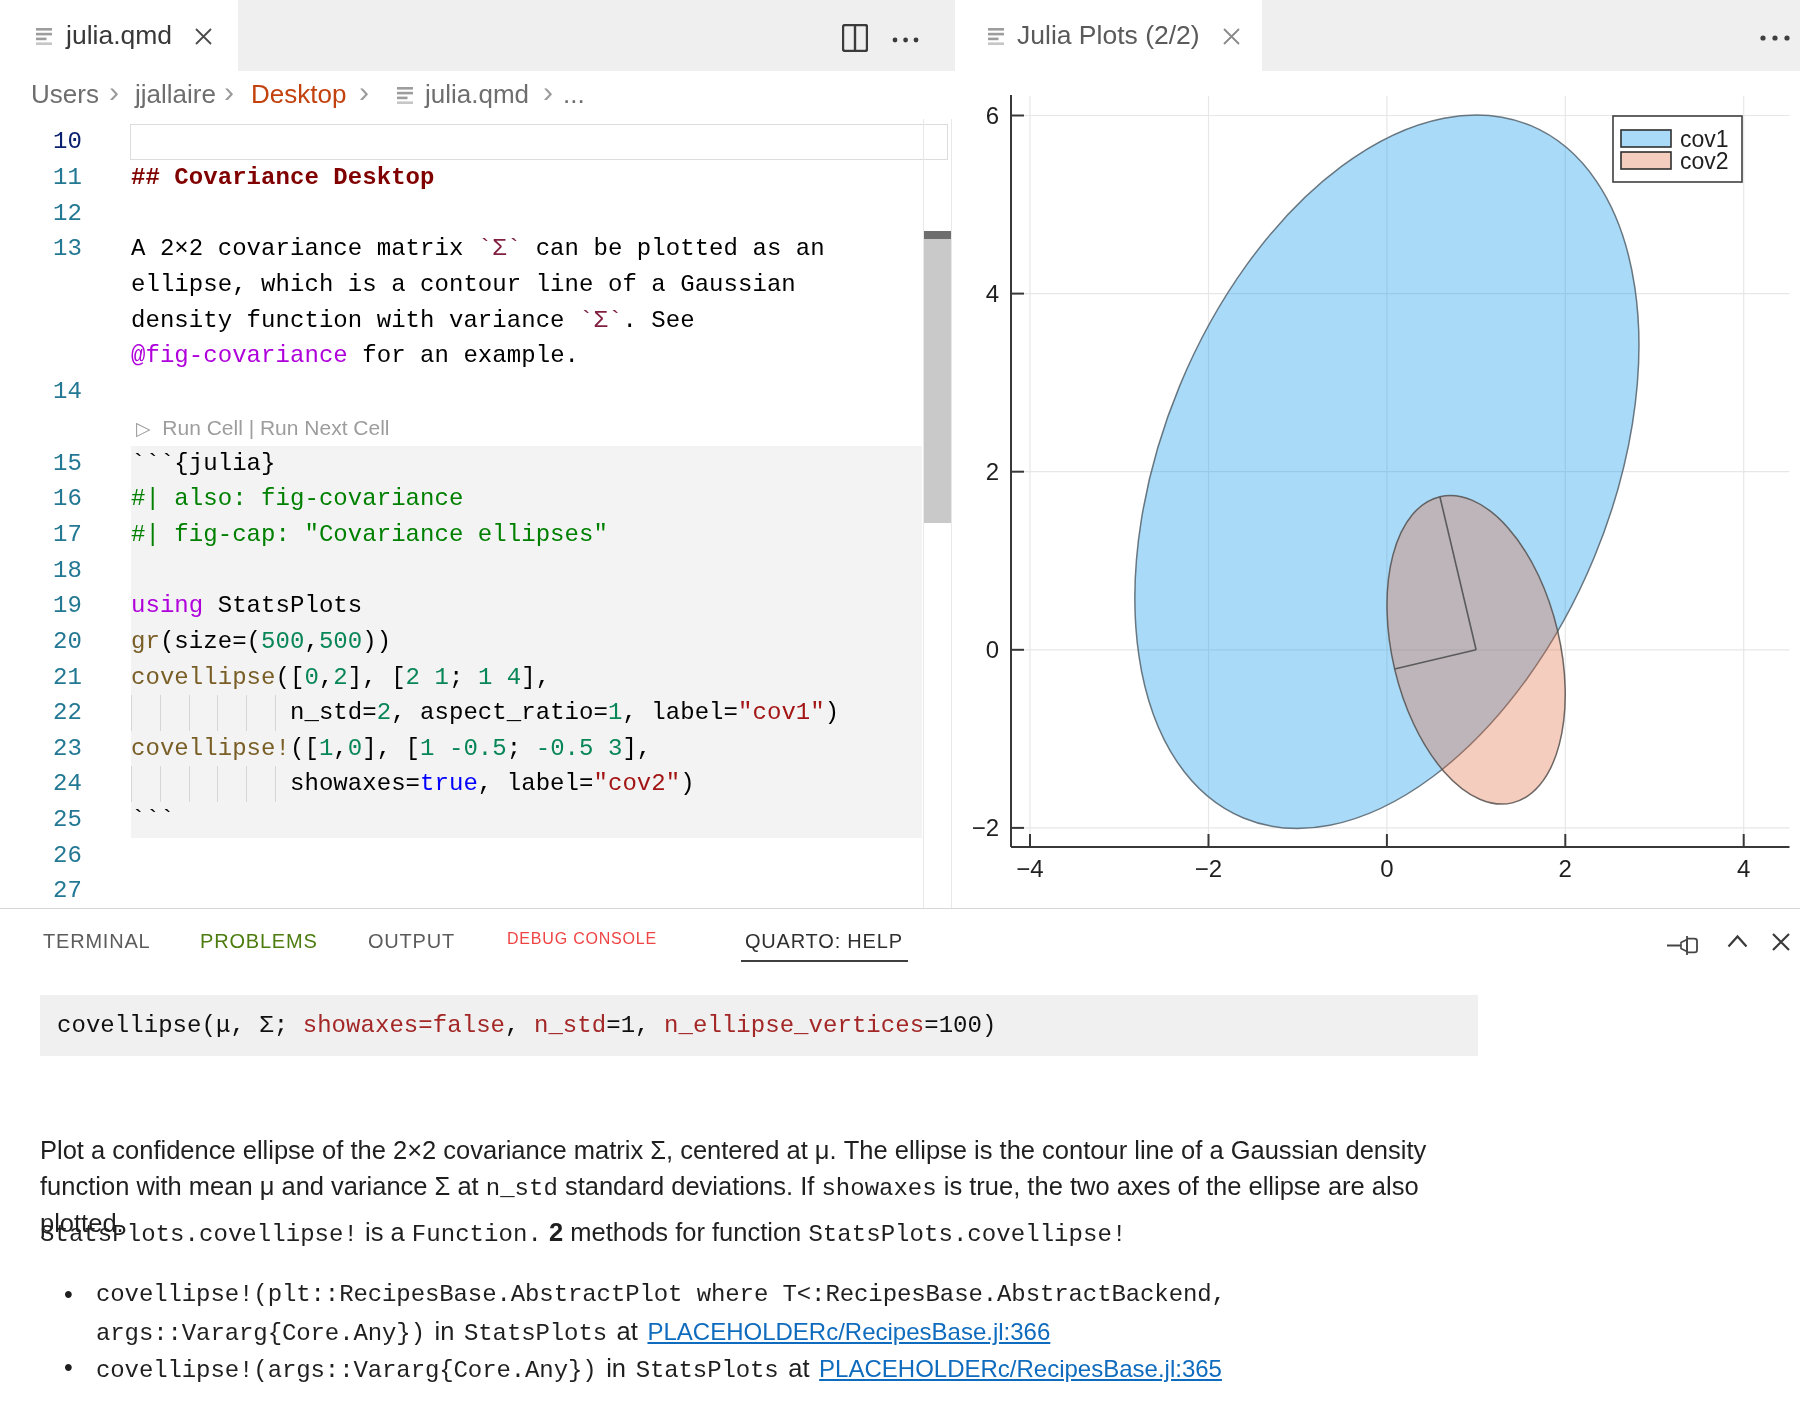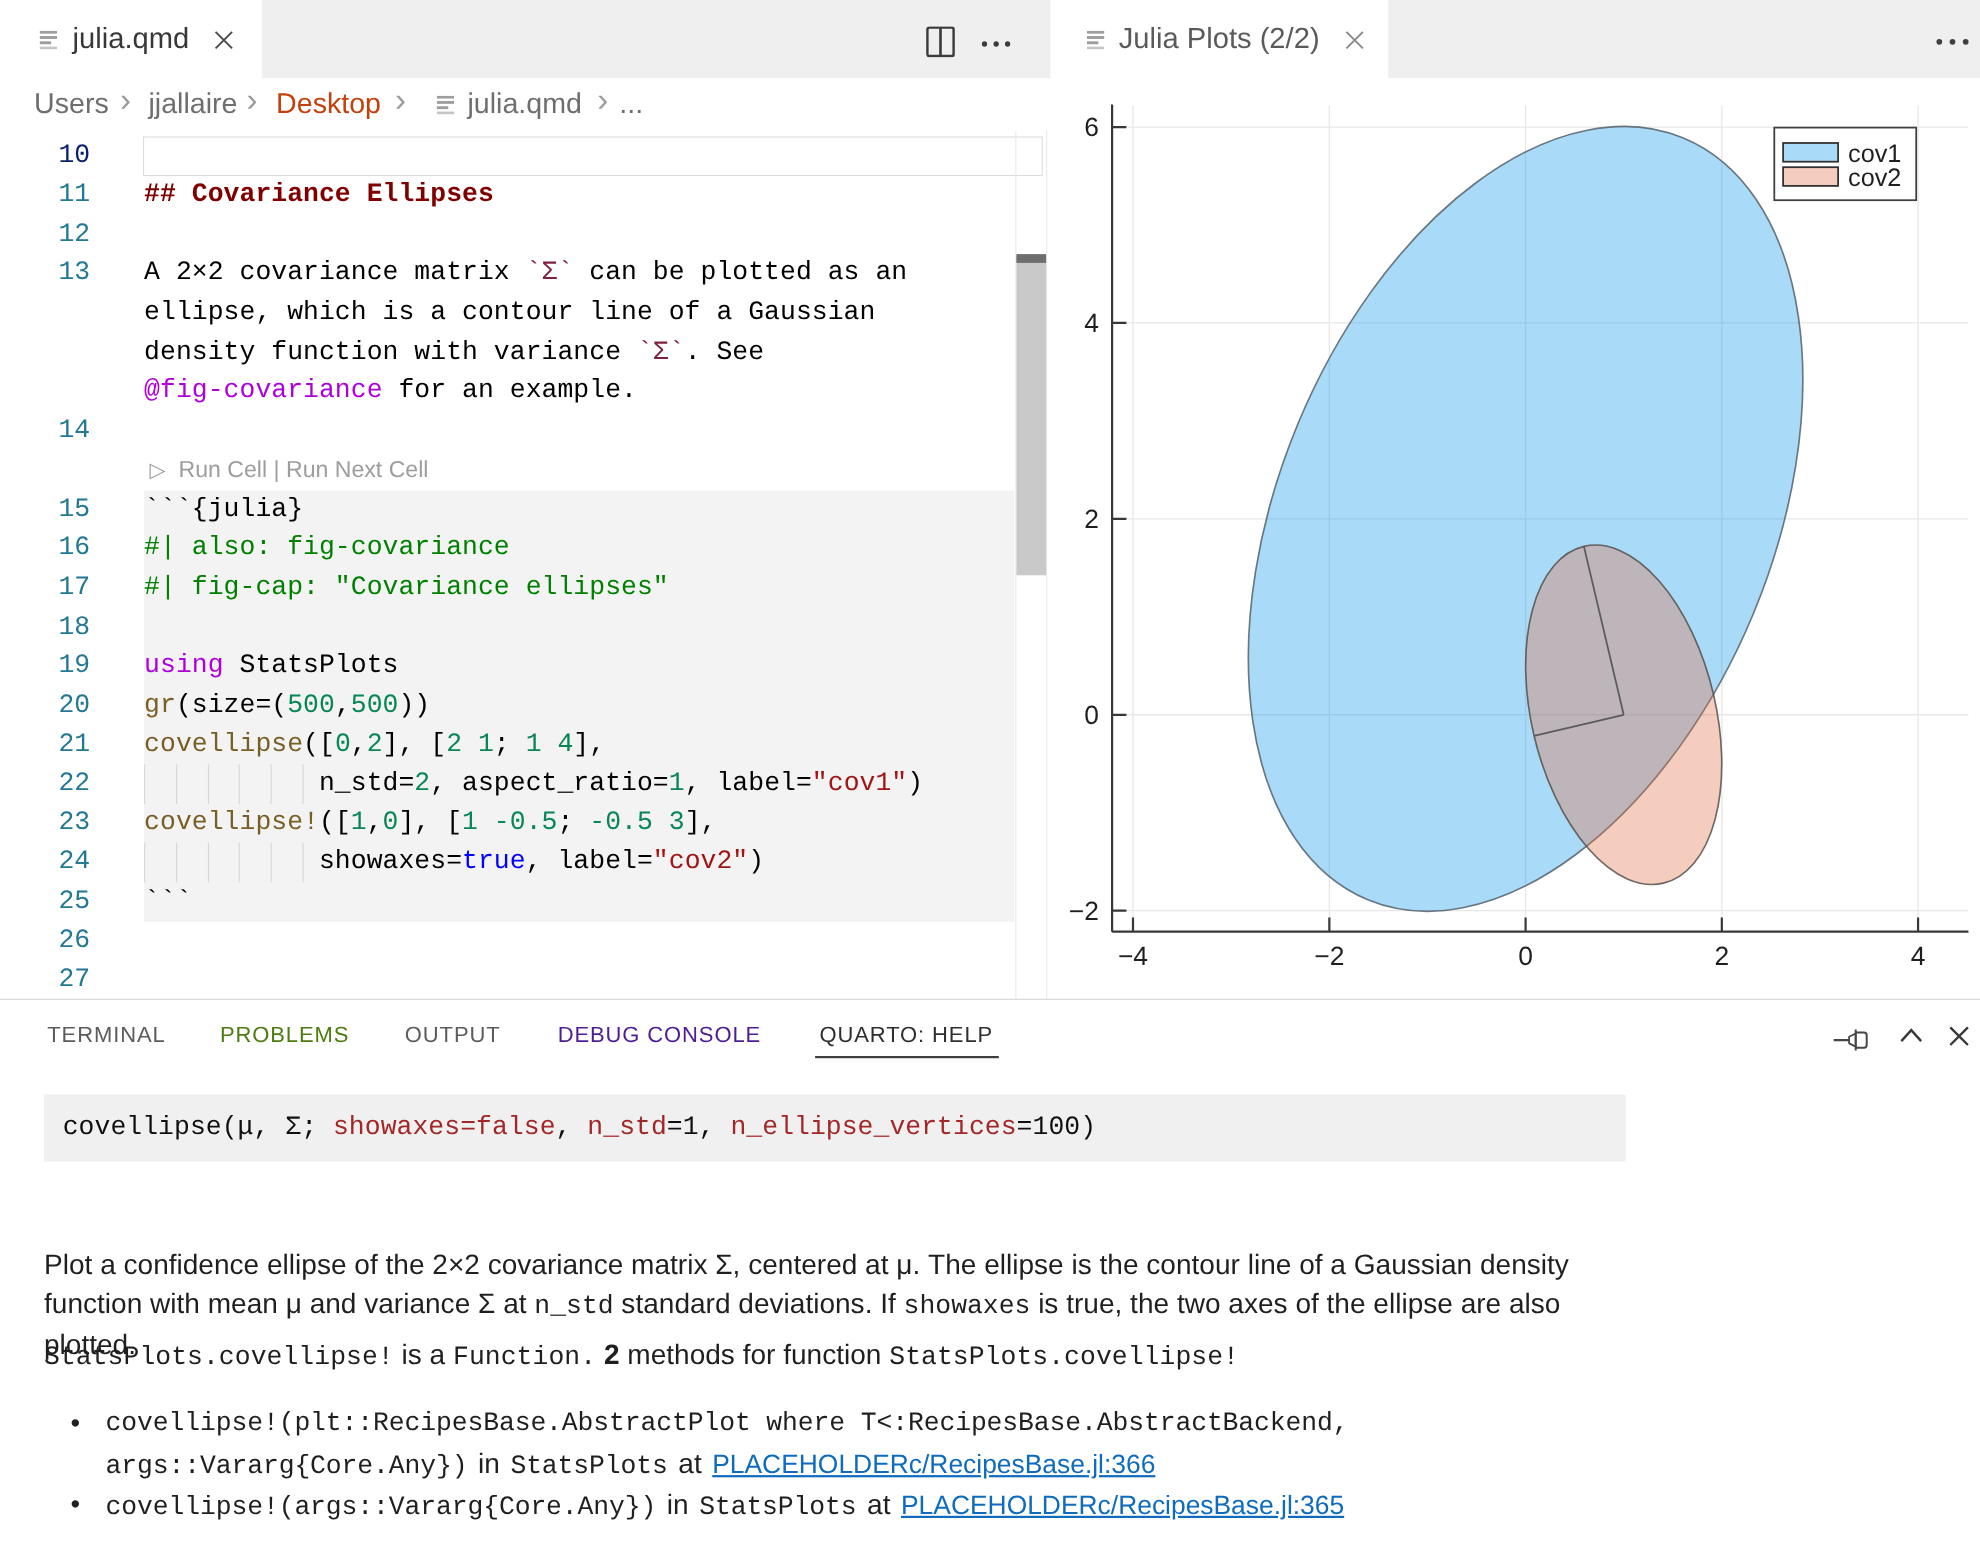--- a/index.html
+++ b/index.html
@@ -98,21 +98,21 @@
 <div class="ln" style="top:588px;">19</div>
 <div class="ln" style="top:624px;">20</div>
 <div class="ln" style="top:660px;">21</div>
 <div class="ln" style="top:695px;">22</div>
 <div class="ln" style="top:731px;">23</div>
 <div class="ln" style="top:766px;">24</div>
 <div class="ln" style="top:802px;">25</div>
 <div class="ln" style="top:838px;">26</div>
 <div class="ln" style="top:873px;">27</div>
 
-<div class="row" style="top:160px;color:#800000;font-weight:bold;">## Covariance Ellipses</div>
+<div class="row" style="top:160px;color:#800000;font-weight:bold;">## Covariance Desktop</div>
 <div class="row" style="top:231px;">A 2×2 covariance matrix <span class="raw">`Σ`</span> can be plotted as an</div>
 <div class="row" style="top:267px;">ellipse, which is a contour line of a Gaussian</div>
 <div class="row" style="top:303px;">density function with variance <span class="raw">`Σ`</span>. See</div>
 <div class="row" style="top:338px;"><span class="kw">@fig-covariance</span> for an example.</div>
 
 <div class="abs" style="left:136px;top:410px;height:36px;line-height:36px;font-size:21px;color:#9d9d9d;white-space:pre;"><span style="font-size:19px;">▷</span>  Run Cell | Run Next Cell</div>
 <div class="row" style="top:446px;">```{julia}</div>
 <div class="row" style="top:481px;"><span class="com">#| also: fig-covariance</span></div>
 <div class="row" style="top:517px;"><span class="com">#| fig-cap: "Covariance ellipses"</span></div>
 <div class="row" style="top:588px;"><span class="kw">using</span> StatsPlots</div>
@@ -210,21 +210,21 @@
     <text x="725" y="76">cov1</text>
     <text x="725" y="98">cov2</text>
   </g>
 </svg>
 
 <div class="abs" style="left:0;top:908px;width:1800px;height:498px;background:#ffffff;border-top:1px solid #d6d6d6;"></div>
 
 <div class="abs" style="left:43px;top:930px;font-size:20px;letter-spacing:0.8px;color:#5c5c5c;">TERMINAL</div>
 <div class="abs" style="left:200px;top:930px;font-size:20px;letter-spacing:0.8px;color:#4d7c0f;">PROBLEMS</div>
 <div class="abs" style="left:368px;top:930px;font-size:20px;letter-spacing:0.8px;color:#5c5c5c;">OUTPUT</div>
-<div class="abs" style="left:507px;top:930px;font-size:20px;letter-spacing:0.8px;color:#4c1d95;">DEBUG CONSOLE</div>
+<div class="abs" style="left:507px;top:930px;font-size:16px;letter-spacing:0.8px;color:#ef4444;">DEBUG CONSOLE</div>
 <div class="abs" style="left:745px;top:930px;font-size:20px;letter-spacing:0.8px;color:#2f2f2f;">QUARTO: HELP</div>
 <div class="abs" style="left:741px;top:960px;width:167px;height:2px;background:#3f3f3f;"></div>
 
 <svg class="abs" style="left:1666px;top:933px;" width="33" height="25" viewBox="0 0 33 25">
     <line x1="1" y1="12.5" x2="15" y2="12.5" stroke="#454545" stroke-width="2"></line>
     <path d="M15 9.5 L15 15.5 L21 18.5 L21 6.5 Z" stroke="#454545" stroke-width="1.6" fill="none" stroke-linejoin="round"></path>
     <line x1="21" y1="3" x2="21" y2="22" stroke="#454545" stroke-width="1.8"></line>
     <path d="M21 5.6 L28.5 5.6 Q31 5.6 31 8 L31 17 Q31 19.4 28.5 19.4 L21 19.4" stroke="#454545" stroke-width="1.8" fill="none"></path>
   </svg>
 <svg class="abs" style="left:1727px;top:934px;" width="21" height="14" viewBox="0 0 21 14">

